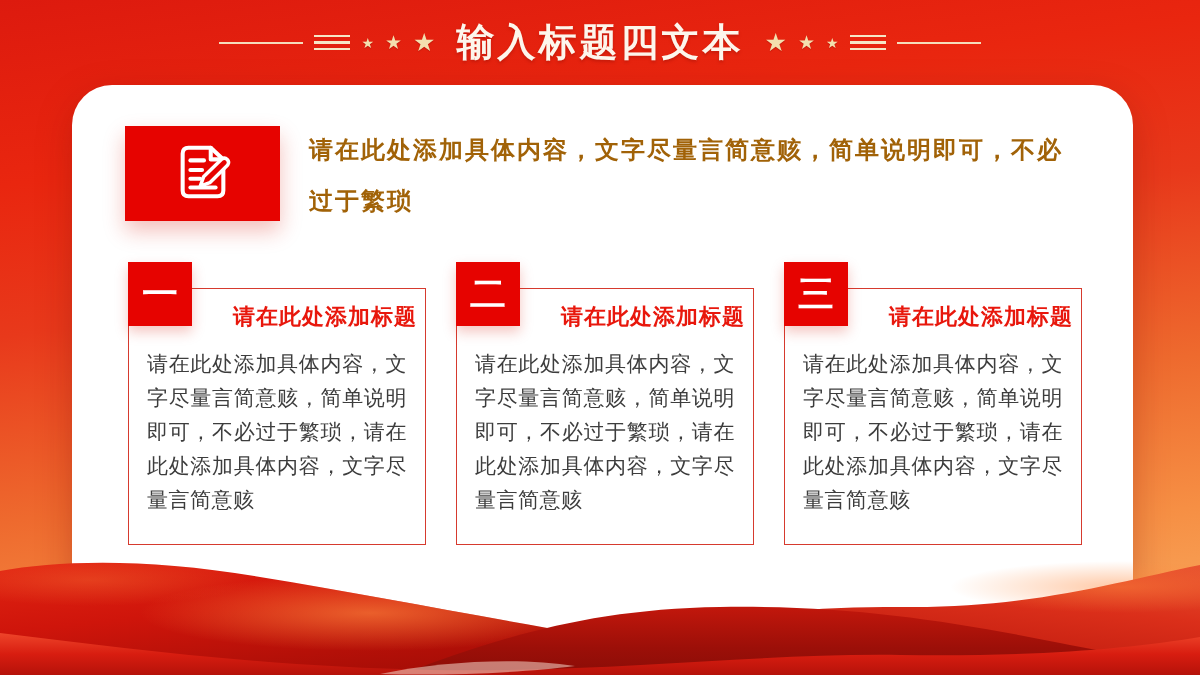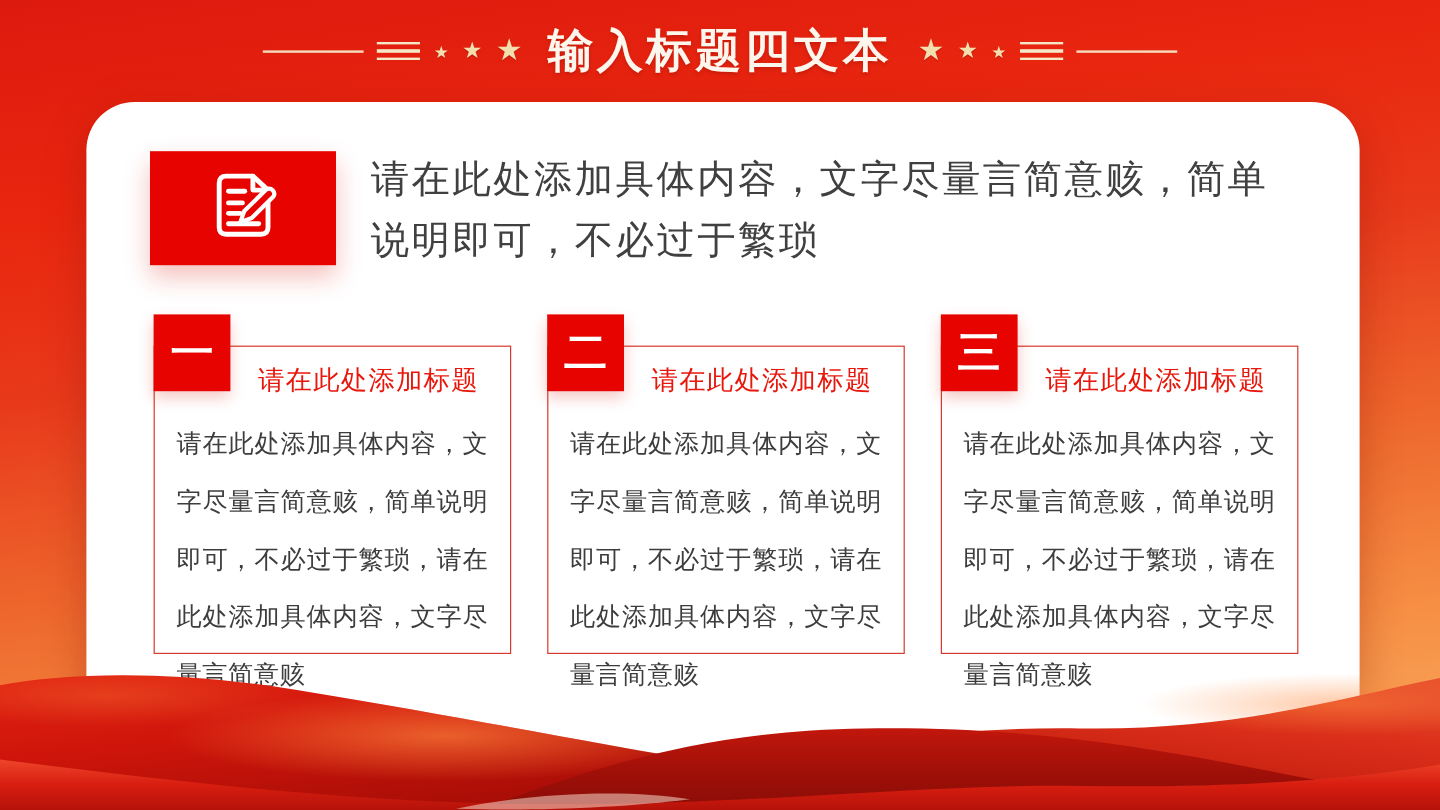--- a/index.html
+++ b/index.html
@@ -31,44 +31,44 @@
     box-shadow:0 12px 34px rgba(140,20,8,.35);
     z-index:1;
   }
   .intro-icon{
     position:absolute;left:53px;top:41px;width:155px;height:95px;
     background:#e60300;display:flex;align-items:center;justify-content:center;
     box-shadow:0 10px 20px rgba(214,30,15,.28);
   }
   .intro-text{
     position:absolute;left:237px;top:39px;width:765px;
-    font-size:32px;font-weight:normal;color:#404040;
+    font-size:24px;font-weight:bold;color:#a16207;
     line-height:51px;letter-spacing:2px;
   }
   
   .cols{
     position:absolute;left:56px;top:203px;width:954px;
     display:flex;gap:30px;
   }
   .col{
     flex:1;height:257px;border:1px solid #d63a2e;background:#fff;
     position:relative;box-sizing:border-box;
   }
   .num-square{
     position:absolute;left:-1px;top:-27px;width:64px;height:64px;
     background:#e60300;color:#ffffff;font-size:36px;font-weight:bold;
     display:flex;align-items:center;justify-content:center;
     box-shadow:0 6px 12px rgba(214,30,15,.25);
   }
   .col-title{
-    margin:13px 8px 0 68px;text-align:center;
-    font-size:22px;font-weight:normal;color:#e8170c;letter-spacing:1px;
+    margin:13px 8px 0 68px;text-align:right;
+    font-size:22px;font-weight:bold;color:#e8170c;letter-spacing:1px;
   }
   .col-body{
-    margin:15px 18px 0;font-size:21px;line-height:48px;color:#3d3d3d;
+    margin:15px 18px 0;font-size:21px;line-height:34px;color:#3d3d3d;
     text-align:justify;letter-spacing:.5px;
   }
   
   .waves{position:absolute;left:0;bottom:0;width:1200px;height:140px;z-index:3;}
 </style>
 </head>
 <body>
 
 <div class="slide-header">
   <span class="hline"></span>

